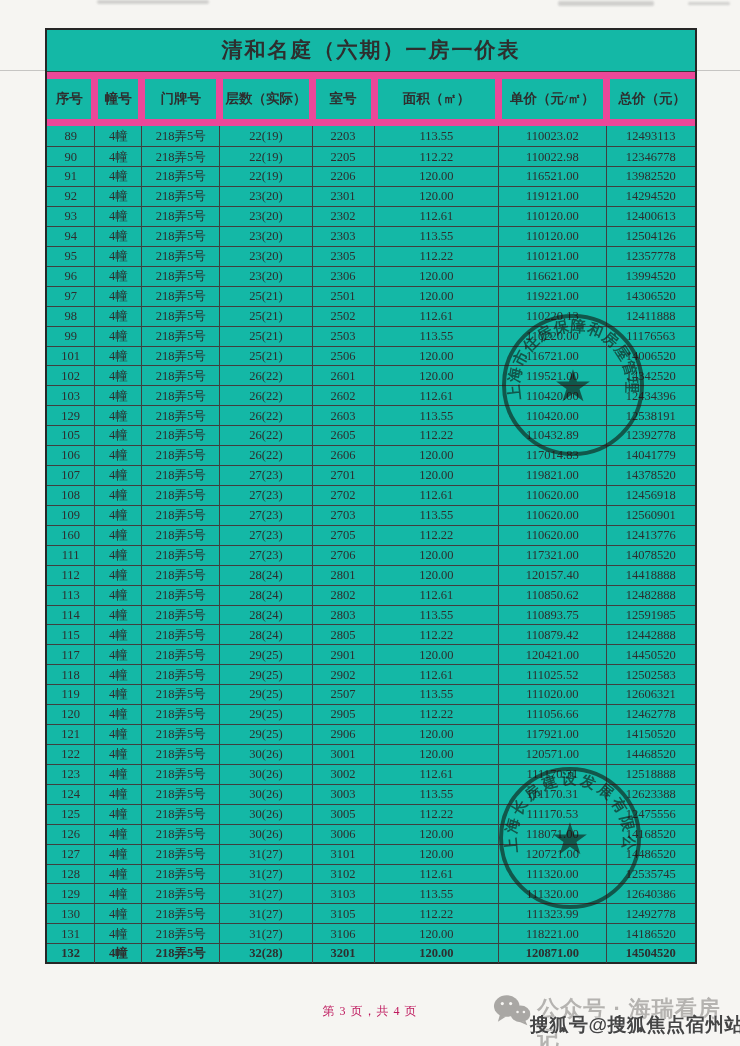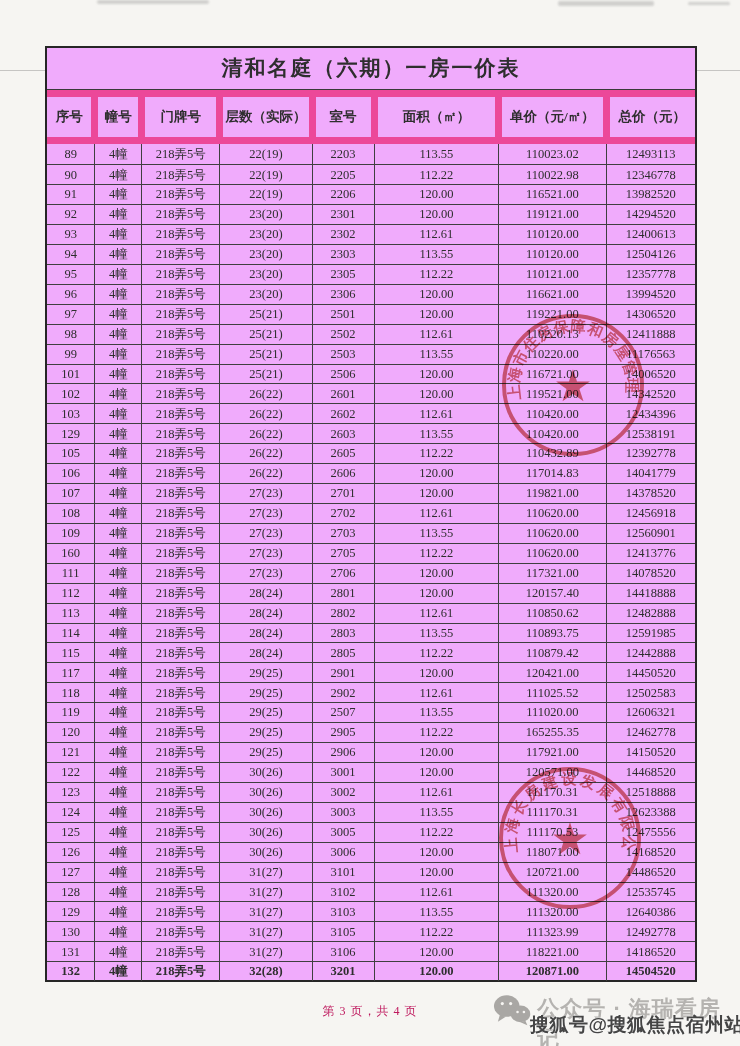--- a/index.html
+++ b/index.html
@@ -9,21 +9,21 @@
     font-family:"Liberation Serif","DejaVu Serif",serif;
     color:#2e2e2e;
   }
   
   .scan-streak{position:absolute;background:rgba(110,110,110,.28);border-radius:2px;filter:blur(1px);}
   .scan-line{position:absolute;left:0;top:70px;width:740px;height:1px;background:rgba(110,110,110,.35);}
 
   
   .doc{
     position:absolute;left:45px;top:28px;width:652px;height:936px;
-    border:2px solid #262626;background:#f0abfc;box-sizing:border-box;margin-top:18px;
+    border:2px solid #262626;background:#14b8a6;box-sizing:border-box;
   }
   .doc-title{
     height:41px;line-height:41px;text-align:center;
     font-size:21px;font-weight:bold;letter-spacing:2px;
     border-bottom:1px solid #3a3a3a;
   }
   table.price{
     width:100%;height:891px;border-collapse:collapse;table-layout:fixed;
   }
   table.price th{
@@ -395,21 +395,21 @@
     <td>111020.00</td>
     <td>12606321</td>
   </tr>
         <tr>
     <td>120</td>
     <td>4幢</td>
     <td>218弄5号</td>
     <td>29(25)</td>
     <td>2905</td>
     <td>112.22</td>
-    <td>165255.35</td>
+    <td>111056.66</td>
     <td>12462778</td>
   </tr>
         <tr>
     <td>121</td>
     <td>4幢</td>
     <td>218弄5号</td>
     <td>29(25)</td>
     <td>2906</td>
     <td>120.00</td>
     <td>117921.00</td>

